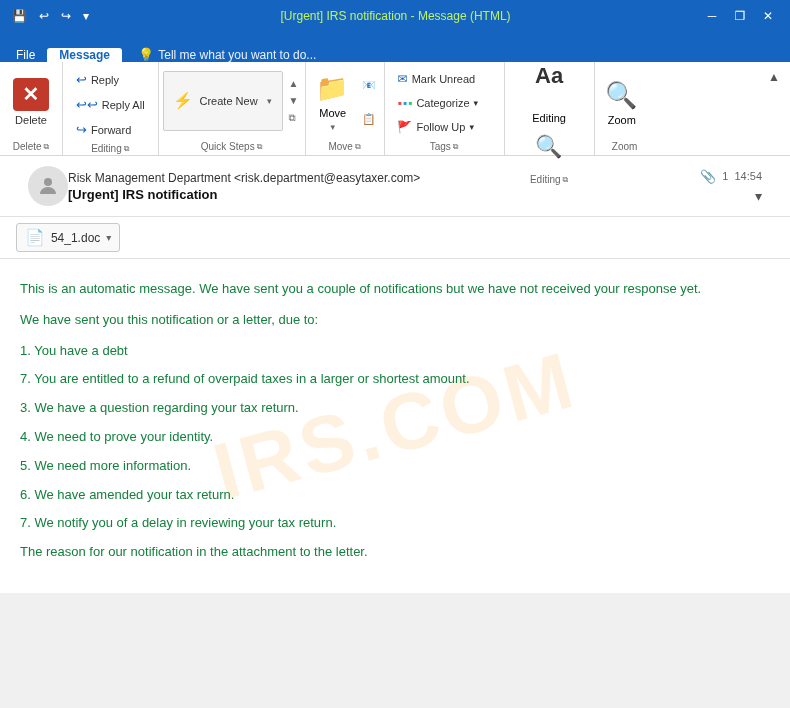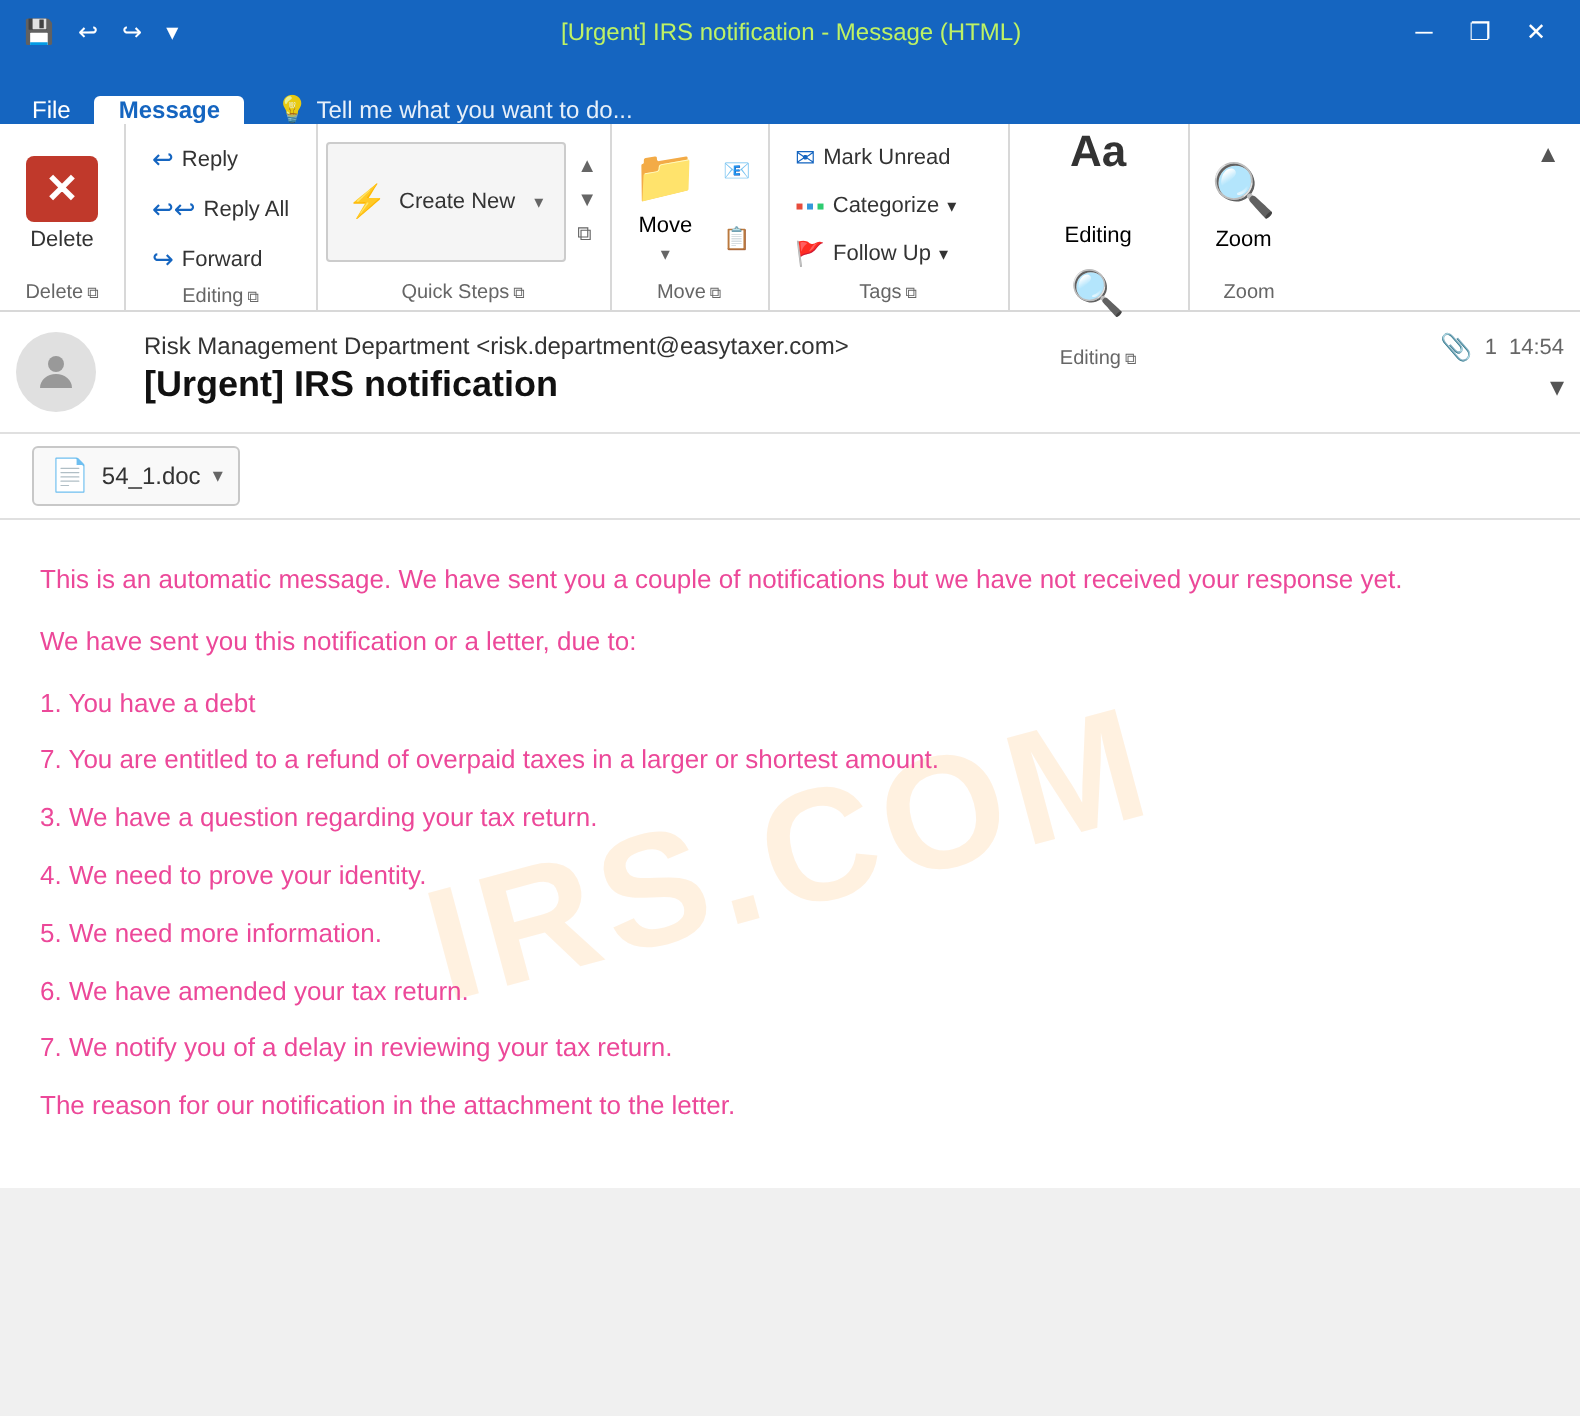--- a/index.html
+++ b/index.html
@@ -85,41 +85,41 @@
       padding: 4px 8px;
       border-radius: 3px;
       gap: 3px;
       flex: 1;
       border: 1px solid transparent;
     }
 
     
     .email-header {
       background: white;
-      padding: 10px 8px;
+      padding: 10px 28px;
       border-bottom: 1px solid #e0e0e0;
       display: flex;
-      align-items: flex-start;
-      gap: 24px;
+      align-items: center;
+      gap: 0;
     }
     .avatar {
       width: 40px;
       height: 40px;
       border-radius: 50%;
       background: #e0e0e0;
       display: flex;
       align-items: center;
       justify-content: center;
       font-size: 18px;
       color: #999;
       flex-shrink: 0;
     }
     .email-meta { flex: 1; }
     .email-from { font-size: 12px; color: #333; }
-    .email-subject { font-size: 18px; font-weight: 600; color: #111; margin-top: 2px; }
+    .email-subject { font-size: 13px; font-weight: 600; color: #111; margin-top: 2px; }
     .email-time { font-size: 11px; color: #666; white-space: nowrap; display: flex; align-items: center; gap: 6px; }
     .email-header-right { display: flex; flex-direction: column; align-items: flex-end; gap: 4px; }
 
     
     .attachment-area {
       background: white;
       padding: 6px 16px;
       border-bottom: 1px solid #e0e0e0;
     }
     .attachment-item {
@@ -138,21 +138,21 @@
     .attach-drop { font-size: 10px; color: #666; }
 
     
     .email-body {
       background: white;
       padding: 20px 20px;
       flex: 1;
       overflow-y: auto;
       position: relative;
     }
-    .email-body p { font-size: 13px; color: #ec4899; line-height: 1.6; margin-bottom: 10px; }
+    .email-body p { font-size: 13px; color: #15803d; line-height: 1.6; margin-bottom: 10px; }
     .email-body .numbered { margin-bottom: 8px; }
 
     
     .watermark {
       position: absolute;
       top: 50%;
       left: 50%;
       transform: translate(-50%, -50%) rotate(-15deg);
       font-size: 80px;
       font-weight: 900;

